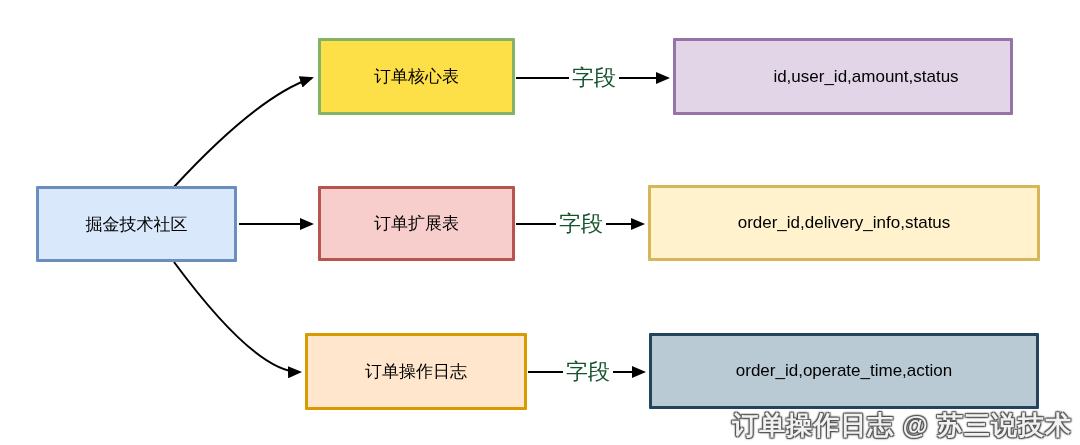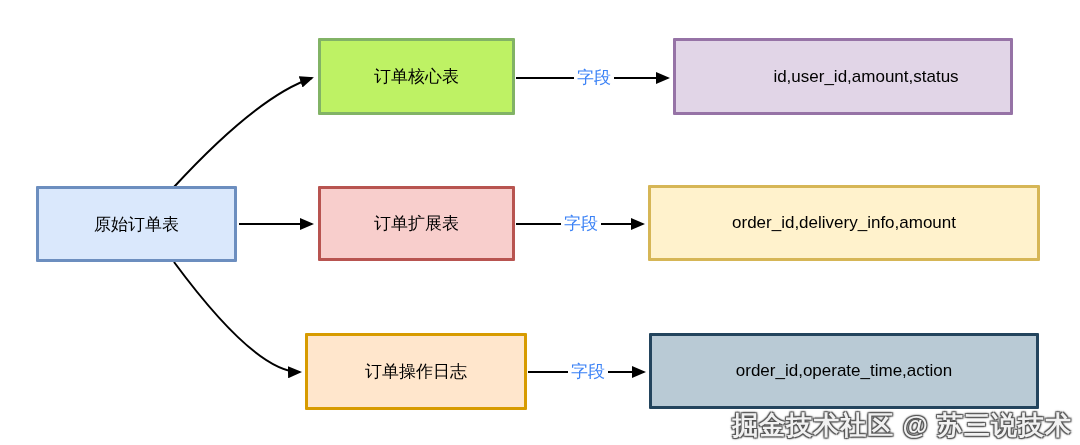--- a/index.html
+++ b/index.html
@@ -32,21 +32,21 @@
     color: #000000;
     text-align: center;
     border-radius: 1px;
   }
   .node-source {
     left: 36px; top: 186px; width: 201px; height: 76px;
     background: #dae8fc; border: 3px solid #6c8ebf;
   }
   .node-core {
     left: 318px; top: 38px; width: 197px; height: 77px;
-    background: #bef264; border: 3px solid #82b366;
+    background: #fde047; border: 3px solid #82b366;
   }
   .node-ext {
     left: 318px; top: 186px; width: 197px; height: 75px;
     background: #f8cecc; border: 3px solid #b85450;
   }
   .node-log {
     left: 305px; top: 333px; width: 222px; height: 77px;
     background: #ffe6cc; border: 3px solid #d79b00;
   }
   .fields-core {
@@ -59,22 +59,22 @@
   }
   .fields-log {
     left: 649px; top: 333px; width: 390px; height: 76px;
     background: #b9cad5; border: 3px solid #23445d;
   }
   .edge-label {
     position: absolute;
     transform: translate(-50%, -50%);
     background: #ffffff;
     padding: 0 3px;
-    font-size: 17px;
-    color: #3b82f6;
+    font-size: 22px;
+    color: #14532d;
     line-height: 1.2;
   }
   .edge-label-1 { left: 594px; top: 78px; }
   .edge-label-2 { left: 581px; top: 224px; }
   .edge-label-3 { left: 588px; top: 372px; }
   .watermark {
     position: absolute;
     right: 8px;
     bottom: 2px;
     font-size: 26px;
@@ -103,42 +103,42 @@
     </defs>
     <path d="M 174 187 Q 258 96 312 78" fill="none" stroke="#000000" stroke-width="2" marker-end="url(#arrowhead)"></path>
     <path d="M 239 224 L 312 224" fill="none" stroke="#000000" stroke-width="2" marker-end="url(#arrowhead)"></path>
     <path d="M 174 262 Q 256 373 300 372" fill="none" stroke="#000000" stroke-width="2" marker-end="url(#arrowhead)"></path>
     <path d="M 516 78 L 668 78" fill="none" stroke="#000000" stroke-width="2" marker-end="url(#arrowhead)"></path>
     <path d="M 516 224 L 643 224" fill="none" stroke="#000000" stroke-width="2" marker-end="url(#arrowhead)"></path>
     <path d="M 528 372 L 644 372" fill="none" stroke="#000000" stroke-width="2" marker-end="url(#arrowhead)"></path>
   </svg>
 
   <div class="node node-source">
-    <span>原始订单表</span>
+    <span>掘金技术社区</span>
   </div>
 
   <div class="node node-core">
     <span>订单核心表</span>
   </div>
   <div class="node node-log">
     <span>订单操作日志</span>
   </div>
   <div class="node node-ext">
     <span>订单扩展表</span>
   </div>
 
   <div class="node fields-core">
     <span>id,user_id,amount,status</span>
   </div>
   <div class="node fields-ext">
-    <span>order_id,delivery_info,amount</span>
+    <span>order_id,delivery_info,status</span>
   </div>
   <div class="node fields-log">
     <span>order_id,operate_time,action</span>
   </div>
 
   <span class="edge-label edge-label-1">字段</span>
   <span class="edge-label edge-label-2">字段</span>
   <span class="edge-label edge-label-3">字段</span>
 
-  <div class="watermark">掘金技术社区 @ 苏三说技术</div>
+  <div class="watermark">订单操作日志 @ 苏三说技术</div>
 
 </div>
 
 </body></html>

